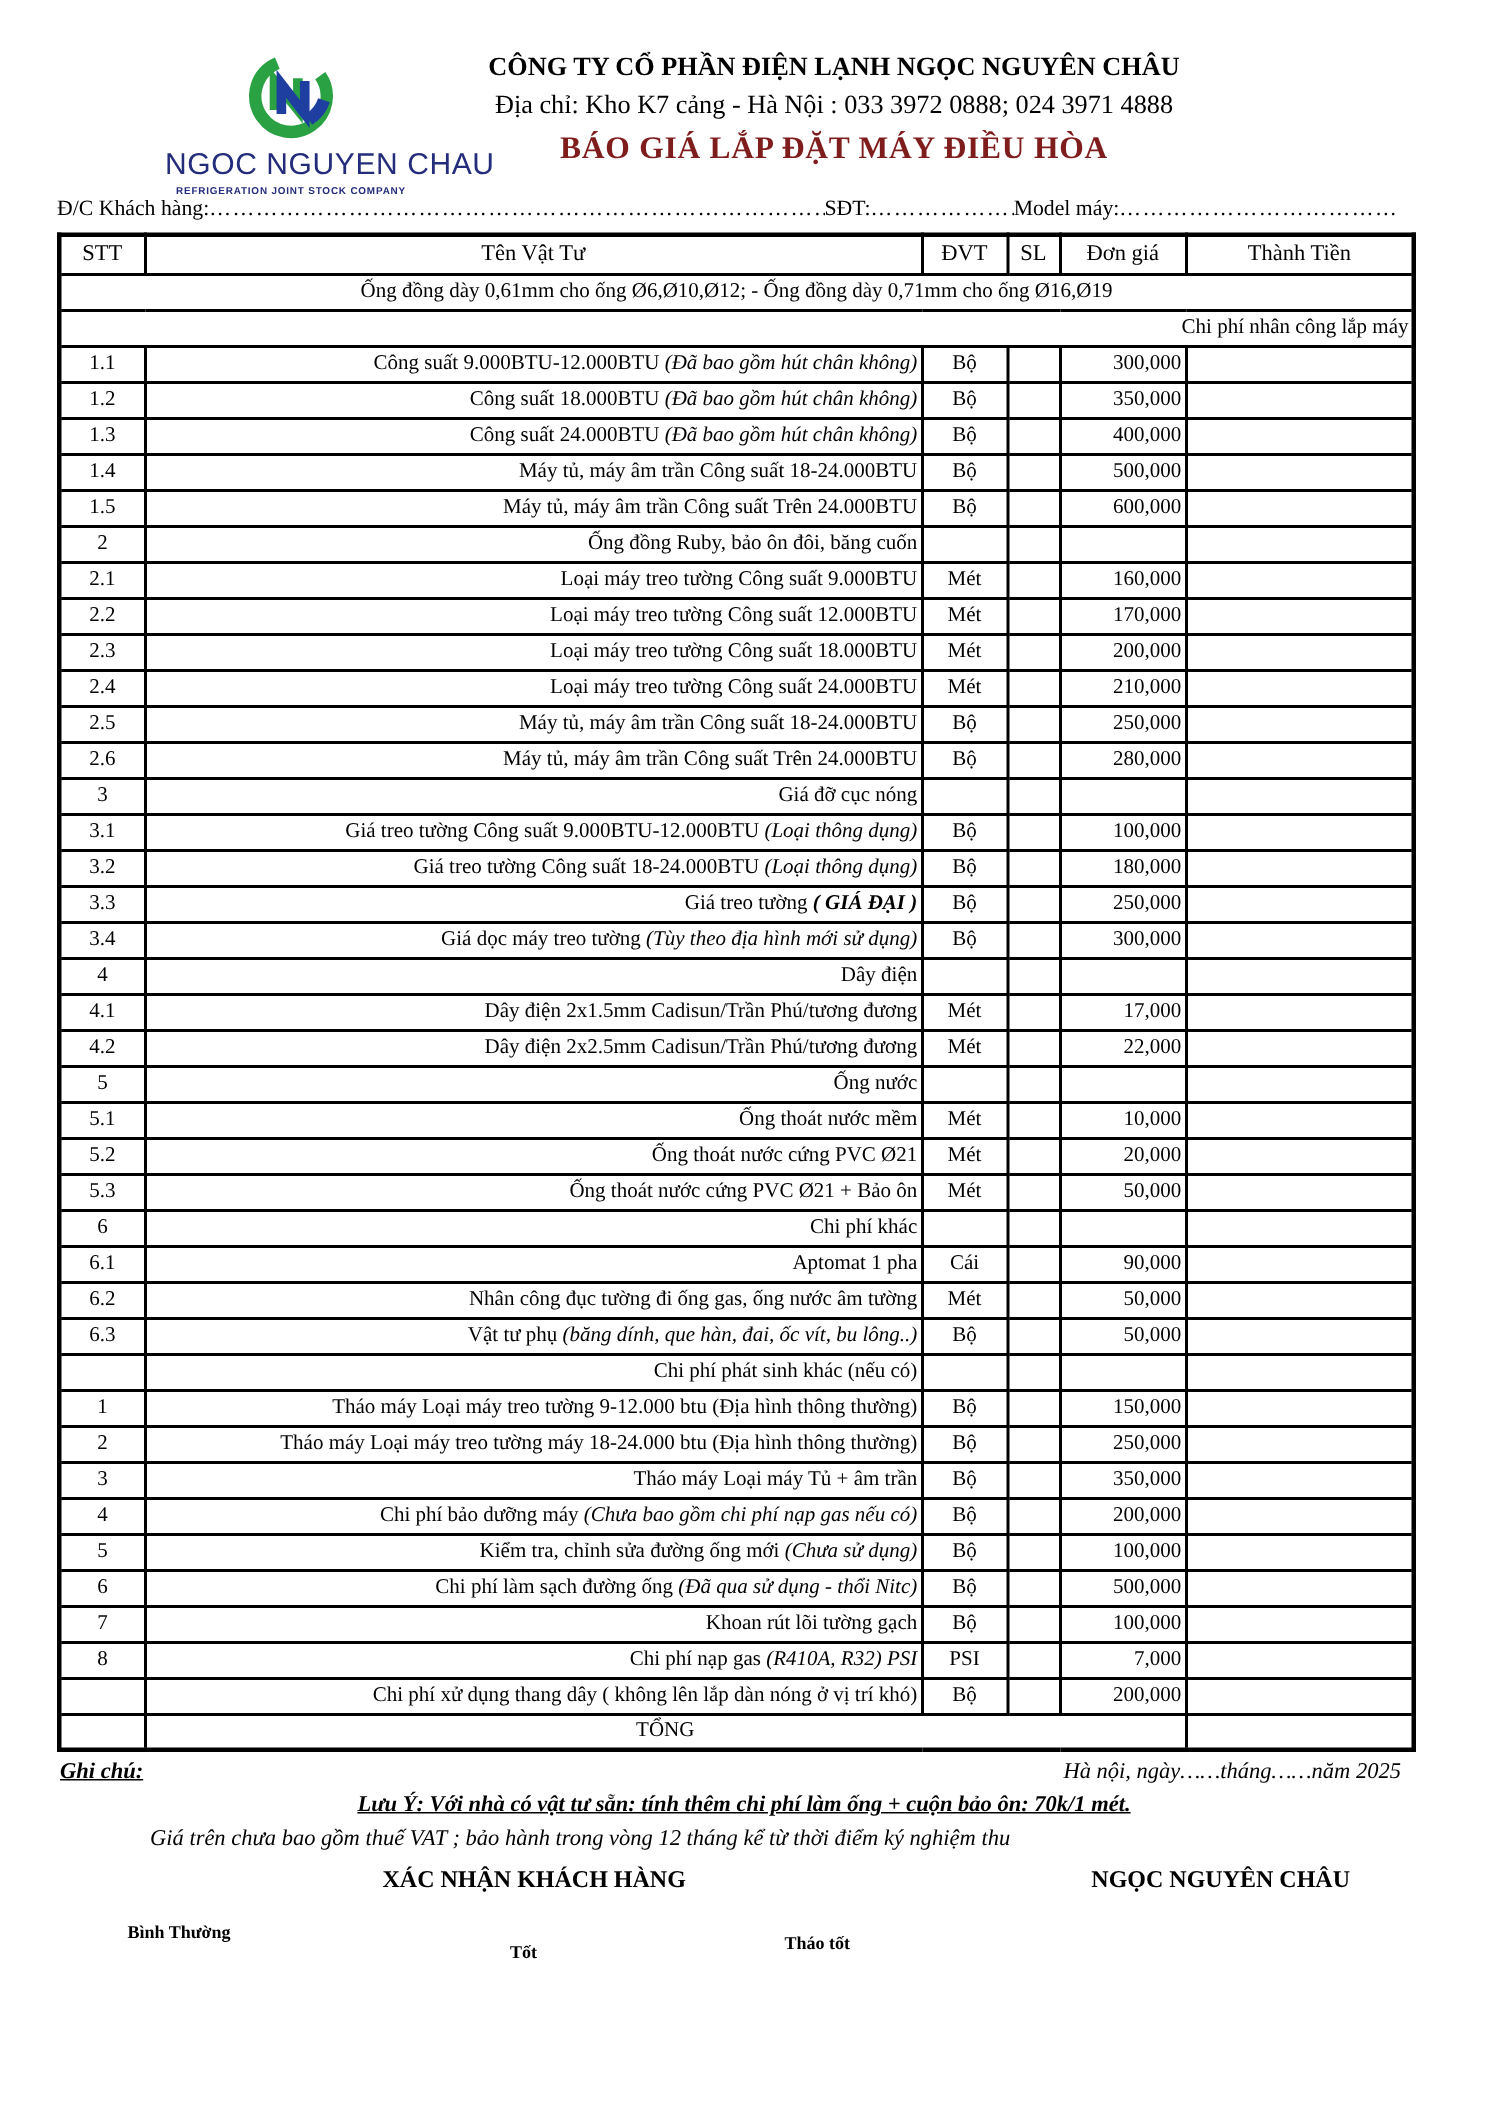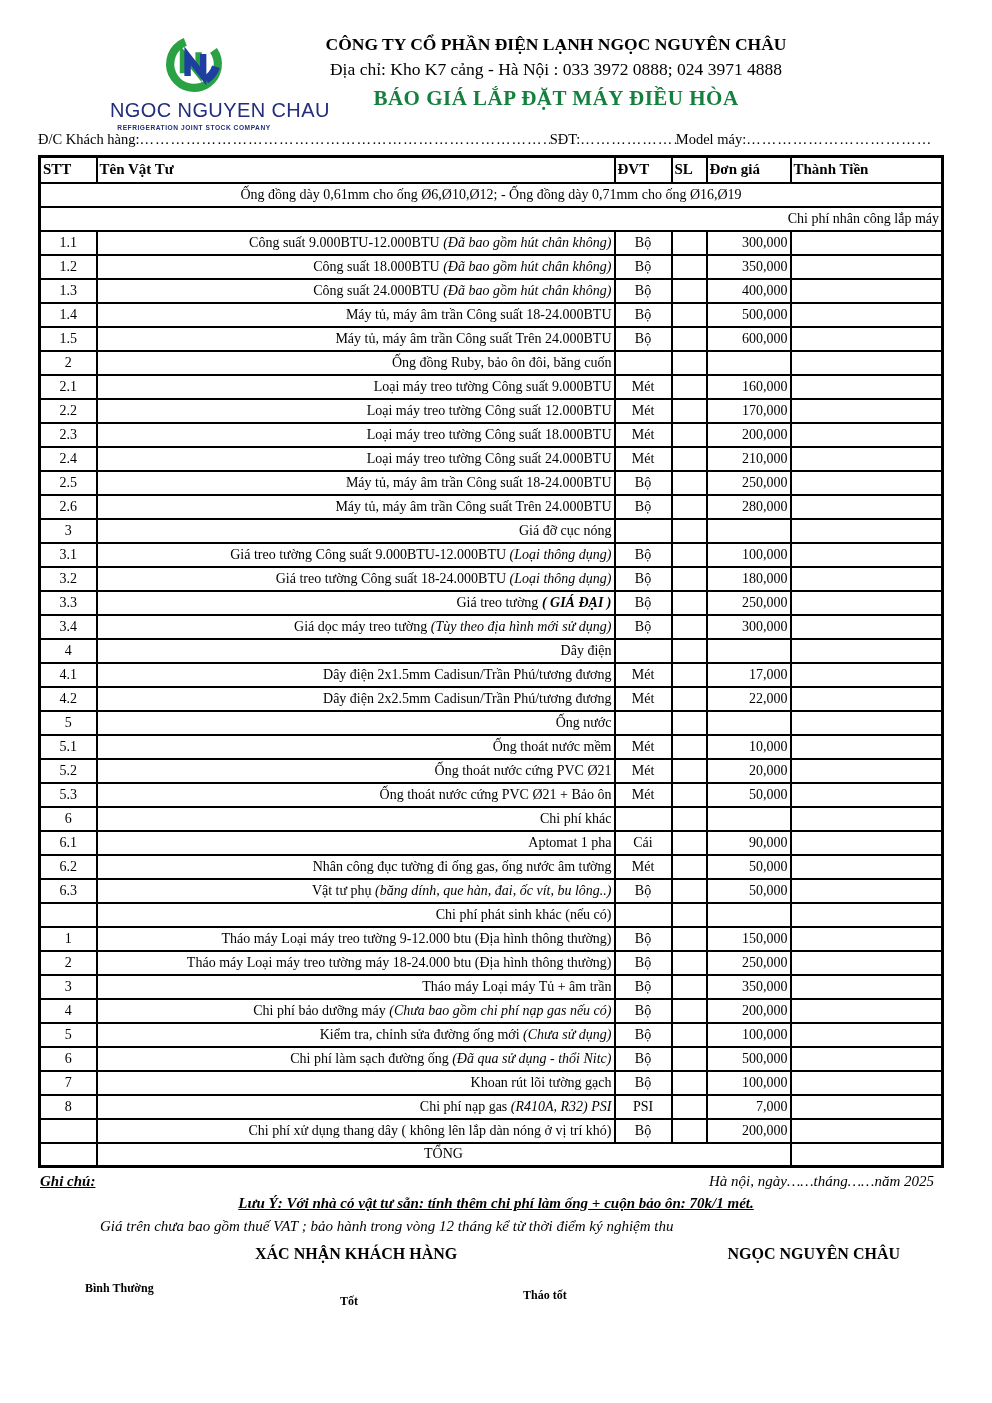--- a/index.html
+++ b/index.html
@@ -39,21 +39,21 @@
   
   table.quote {
     border-collapse: collapse; table-layout: fixed;
     width: 903px; margin: 7px 0 0 38px;
     border: 3px solid #000;
   }
   table.quote td, table.quote th {
     border: 2px solid #000; height: 24px; padding: 0 2px;
     font-size: 14px; overflow: hidden; white-space: nowrap; font-weight: normal;
   }
-  table.quote th { font-weight: bold; font-size: 15px; height: 26px; text-align: left; }
+  table.quote th { font-weight: normal; font-size: 15px; height: 26px; text-align: center; }
   .bold { font-weight: bold; }
   .center { text-align: center; }
   .c-stt { text-align: center; }
   .c-name { text-align: right; padding-left: 5px; }
   .c-dvt { text-align: center; }
   .c-sl  { text-align: center; }
   .c-price { text-align: right; padding-right: 6px; }
   .r-span { font-size: 15px; }
   
   .foot-row1 { display: flex; justify-content: space-between; margin: 5px 58px 0 40px; font-size: 15px; }
@@ -86,21 +86,21 @@
           <path d="M24 45 L24 24 L41 45 L41 22" stroke="#2aa143" stroke-width="7"></path>
           <path d="M29 48 L29 26 L46 48 L46 24" stroke="#1e3fa0" stroke-width="7"></path>
         </g>
       </svg>
       <div class="logo-wordmark">NGOC NGUYEN CHAU</div>
       <div class="logo-caption">REFRIGERATION JOINT STOCK COMPANY</div>
     </div>
     <div class="hdr-text">
       <div class="company-name">CÔNG TY CỔ PHẦN ĐIỆN LẠNH NGỌC NGUYÊN CHÂU</div>
       <div class="company-address">Địa chỉ: Kho K7 cảng - Hà Nội : 033 3972 0888; 024 3971 4888</div>
-      <div class="doc-title" id="doc-title" style="color: #15803d;">BÁO GIÁ  LẮP ĐẶT MÁY ĐIỀU HÒA</div>
+      <div class="doc-title" id="doc-title" style="color: #7f1d1d;">BÁO GIÁ  LẮP ĐẶT MÁY ĐIỀU HÒA</div>
     </div>
   </div>
 
   <div class="cust-line">
     <span>Đ/C Khách hàng:</span>
     <span class="dotfill df1">………………………………………………………………………………………...…</span>
     <span>SĐT:</span>
     <span class="dotfill df2">……………………………</span>
     <span>Model máy:</span>
     <span class="dotfill df3">………………………………</span>

